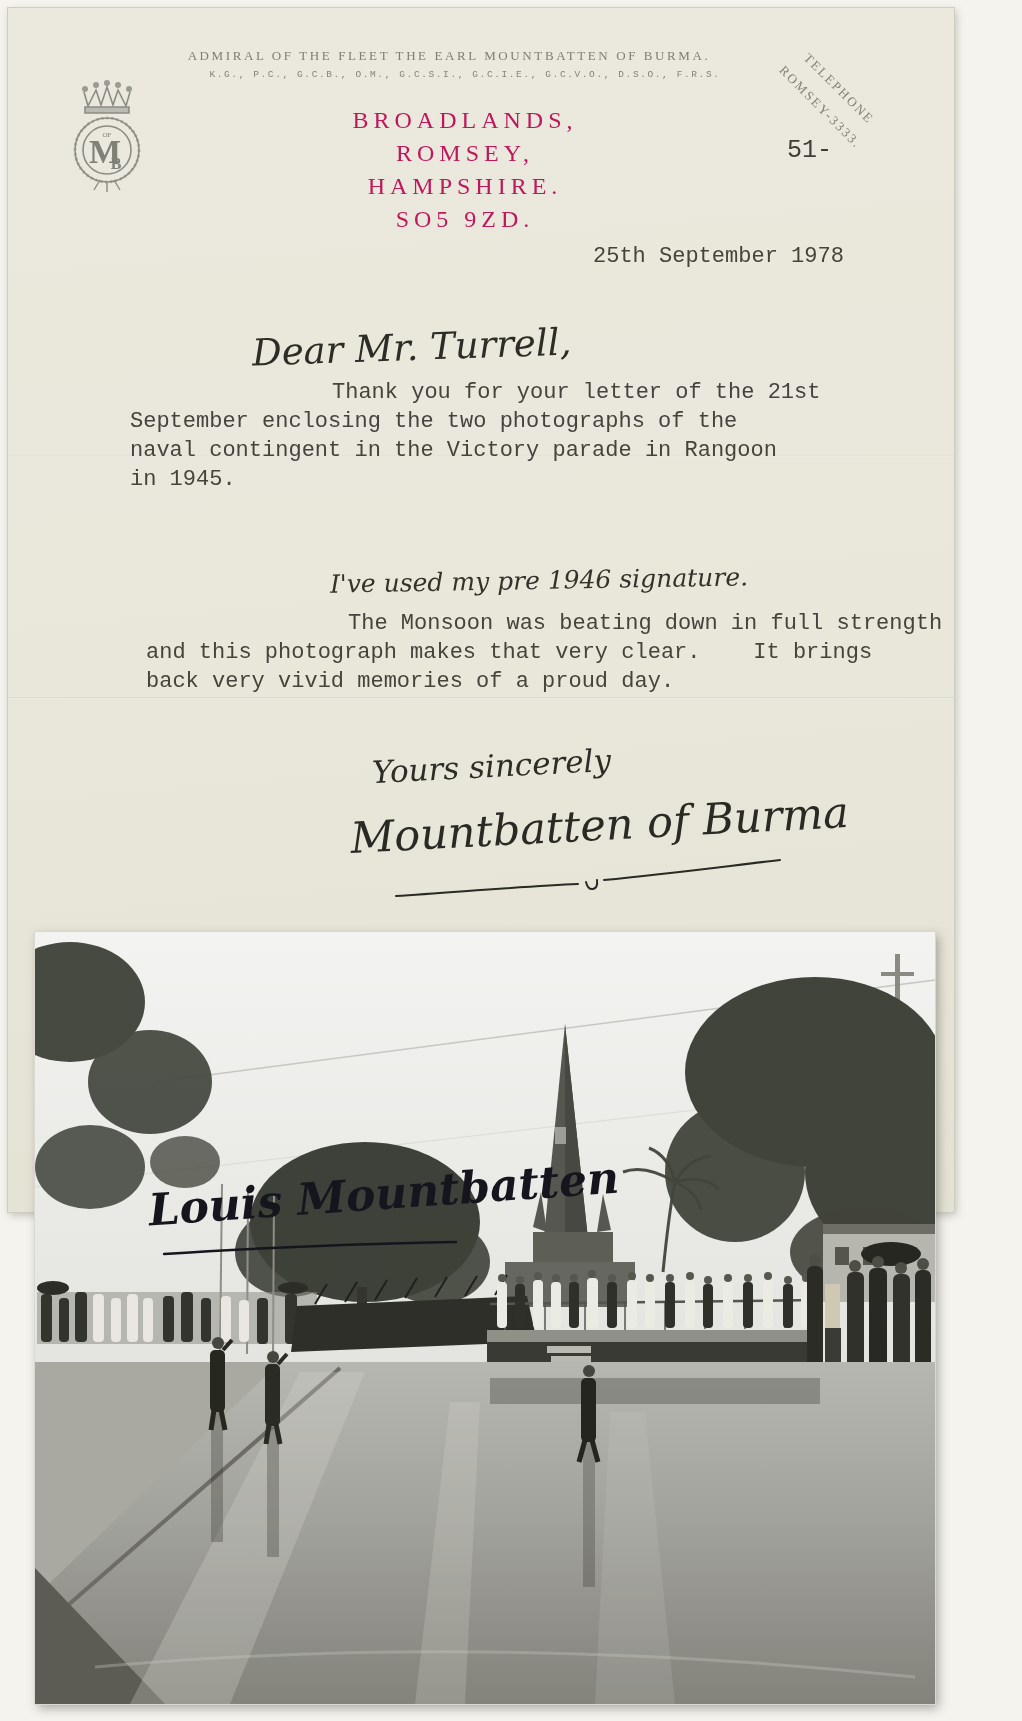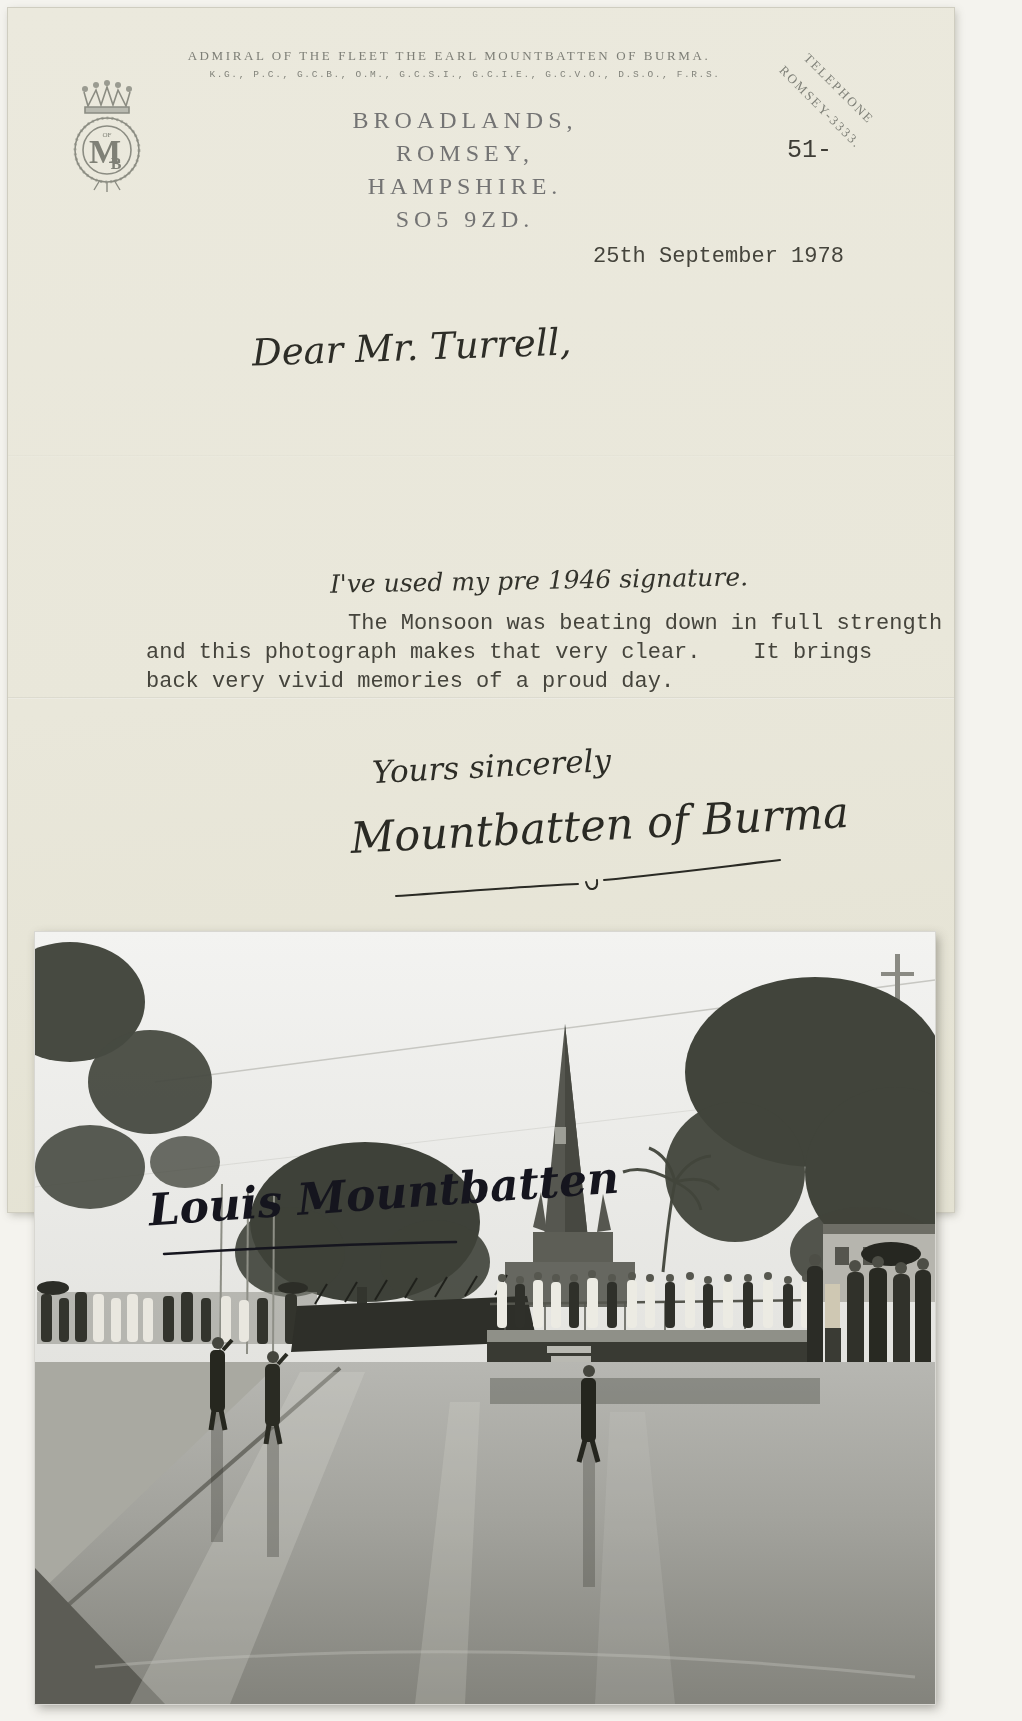--- a/index.html
+++ b/index.html
@@ -12,21 +12,21 @@
   .crease{position:absolute;left:8px;width:946px;height:2px;background:
           linear-gradient(to bottom,rgba(120,118,100,.18),rgba(255,255,255,.5));}
   #lh-title{position:absolute;left:104px;top:48px;width:690px;text-align:center;
             font-family:"Liberation Serif",serif;font-size:13px;letter-spacing:2.6px;
             color:#7d7e76;white-space:pre;}
   #lh-honours{position:absolute;left:120px;top:69px;width:690px;text-align:center;
               font-family:Liberation Mono, monospace;font-size:9.5px;letter-spacing:1.6px;
               color:#83847c;white-space:pre;}
   #lh-address{position:absolute;left:165px;top:104px;width:600px;text-align:center;
               font-family:"Liberation Serif",serif;font-size:24px;letter-spacing:5px;
-              line-height:33px;color:#737373;white-space:pre;}
+              line-height:33px;color:#be185d;white-space:pre;}
   #crest{position:absolute;left:72px;top:80px;}
   #lh-phone{position:absolute;left:742px;top:72px;width:175px;text-align:center;
             transform:rotate(45deg);font-family:"Liberation Serif",serif;font-size:13px;
             letter-spacing:2px;line-height:26px;color:#7f8078;white-space:pre;}
   #lh-phone-typed{position:absolute;left:787px;top:136px;font-family:"Liberation Mono",monospace;
                   font-size:25px;color:#3e3d36;}
   
   .typed{font-family:"Liberation Mono",monospace;color:#45443c;font-size:22px;
          line-height:29px;white-space:pre;}
   #date{position:absolute;left:545px;top:242px;margin-left:48px;}
@@ -93,20 +93,24 @@
 HAMPSHIRE.
 SO5 9ZD.</div>
   <div id="lh-phone">TELEPHONE
 ROMSEY-3333.</div>
   <div id="lh-phone-typed">51-</div>
 
   <div id="date" class="typed">25th September 1978</div>
 
   <div id="salutation" class="hand">Dear Mr. Turrell,</div>
 
+  <div id="para1" class="typed para">Thank you for your letter of the 21st
+September enclosing the two photographs of the
+naval contingent in the Victory parade in Rangoon
+in 1945.</div>
   <div id="hand-insert" class="hand">I've used my pre 1946 signature.</div>
   <div id="para3" class="typed para">The Monsoon was beating down in full strength
 and this photograph makes that very clear.    It brings
 back very vivid memories of a proud day.</div>
 
   <div id="closing" class="hand">Yours sincerely</div>
   <div id="signature" class="hand">Mountbatten of Burma</div>
   <div id="sig-flourish">
     <svg width="400" height="52" viewBox="0 0 400 52">
       <g stroke="#2a2a24" fill="none" stroke-width="2" stroke-linecap="round">

